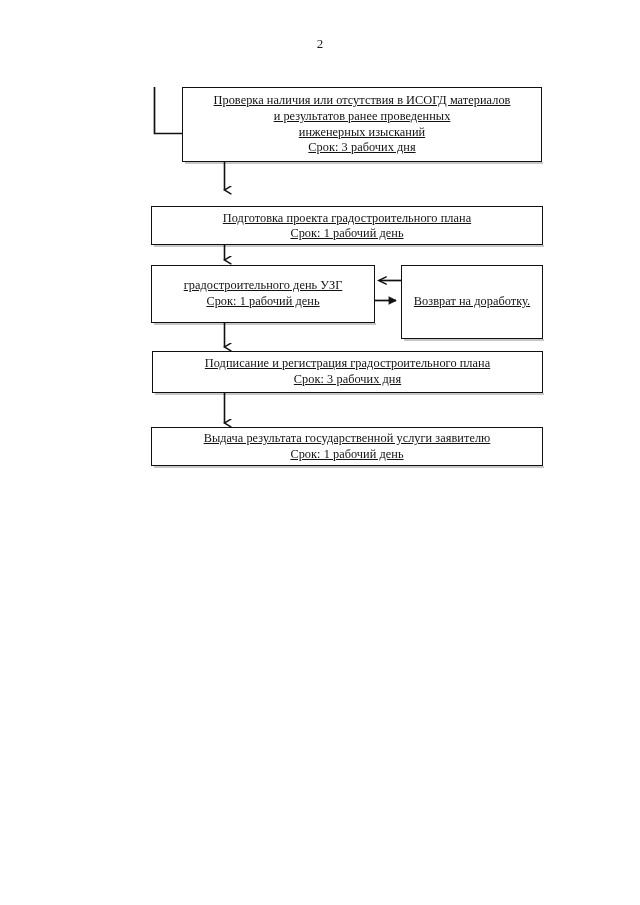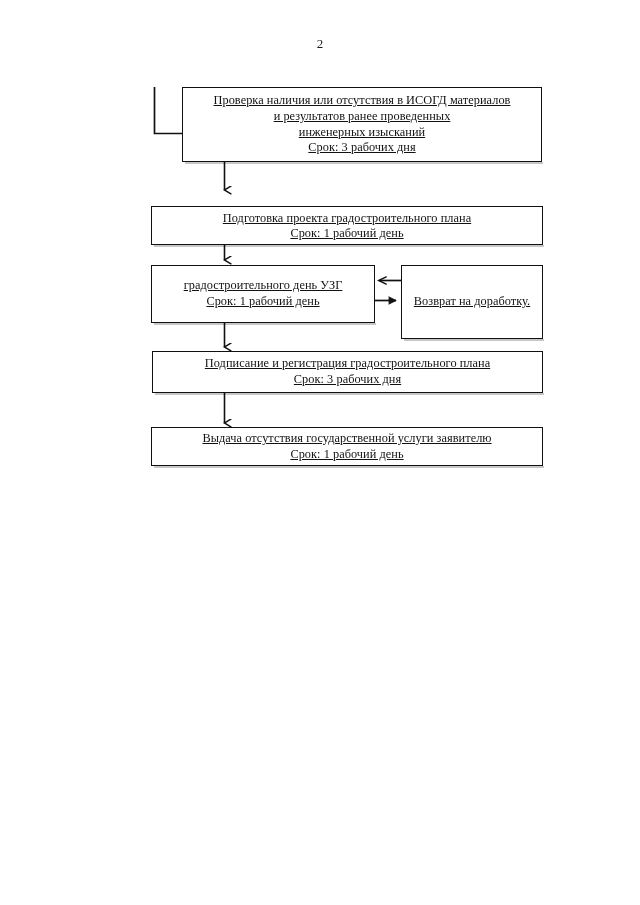--- a/index.html
+++ b/index.html
@@ -184,19 +184,19 @@
 
     <div class="node" id="node-sign-register">
       <span class="lines">
         <span class="line">Подписание и регистрация градостроительного плана</span>
         <span class="line">Срок: 3 рабочих дня</span>
       </span>
     </div>
 
     <div class="node" id="node-issue-result">
       <span class="lines">
-        <span class="line">Выдача отсутствия государственной услуги заявителю</span>
+        <span class="line">Выдача результата государственной услуги заявителю</span>
         <span class="line">Срок: 1 рабочий день</span>
       </span>
     </div>
 
   </div>
 </div>
 
 </body></html>

